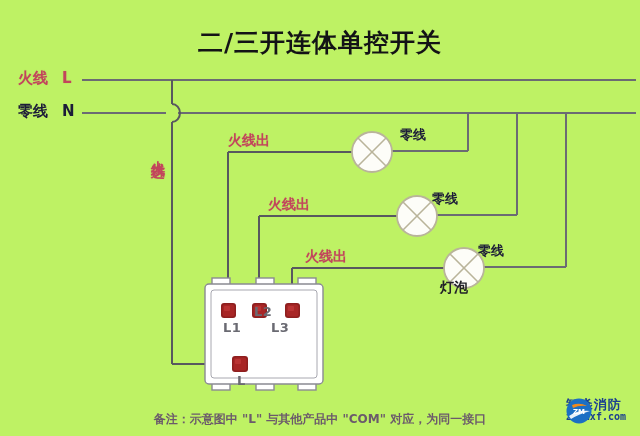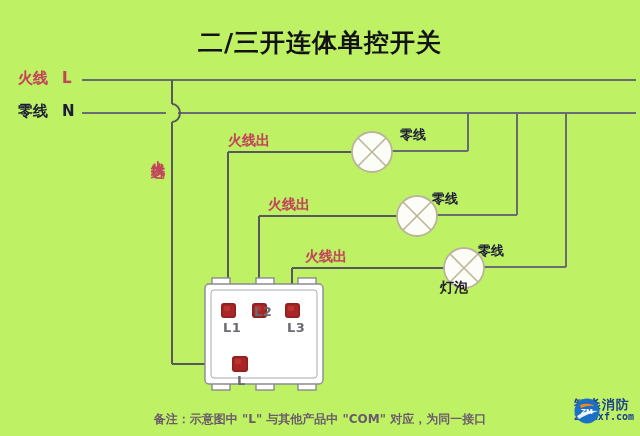--- a/index.html
+++ b/index.html
@@ -60,21 +60,21 @@
     left: 0;
     top: 411px;
     width: 640px;
     text-align: center;
     font-size: 12px;
     color: #6b5a6b;
     font-weight: bold;
   }
   #watermark {
     position: absolute;
-    right: 6px;
+    right: 14px;
     top: 398px;
     display: flex;
     align-items: center;
     gap: 4px;
   }
   #wm-text {
     display: flex;
     flex-direction: column;
     line-height: 1.05;
   }
@@ -230,21 +230,21 @@
   <div class="lbl lbl-red" style="left:305px; top:249px; font-size:14px;">火线出</div>
 
   <div class="lbl lbl-navy" style="left:400px; top:128px; font-size:13px;">零线</div>
   <div class="lbl lbl-navy" style="left:432px; top:192px; font-size:13px;">零线</div>
   <div class="lbl lbl-navy" style="left:478px; top:244px; font-size:13px;">零线</div>
 
   <div class="lbl lbl-dark" style="left:440px; top:280px; font-size:14px;">灯泡</div>
 
   <div class="term-label" style="left:223px; top:320px;">L1</div>
   <div class="term-label" style="left:254px; top:304px;">L2</div>
-  <div class="term-label" style="left:287px; top:320px;">L3</div>
+  <div class="term-label" style="left:271px; top:320px;">L3</div>
   <div class="term-label" style="left:237px; top:373px;">L</div>
 
   <div id="footnote">备注：示意图中 "L" 与其他产品中 "COM" 对应，为同一接口</div>
 
   <div id="watermark">
     <svg width="26" height="26" viewBox="0 0 26 26">
       <circle cx="13" cy="13" r="12.5" fill="#1b6fc4"></circle>
       <path d="M 3 18 Q 11 12 24 13 Q 13 16 5 21 Z" fill="#ffffff" opacity="0.9"></path>
       <path d="M 6 7 Q 14 4 21 8 Q 13 7 7 10 Z" fill="#f08a1d"></path>
       <text x="13" y="16" font-size="7" fill="#ffffff" text-anchor="middle" font-family="DejaVu Sans, sans-serif" font-weight="bold">ZM</text>

